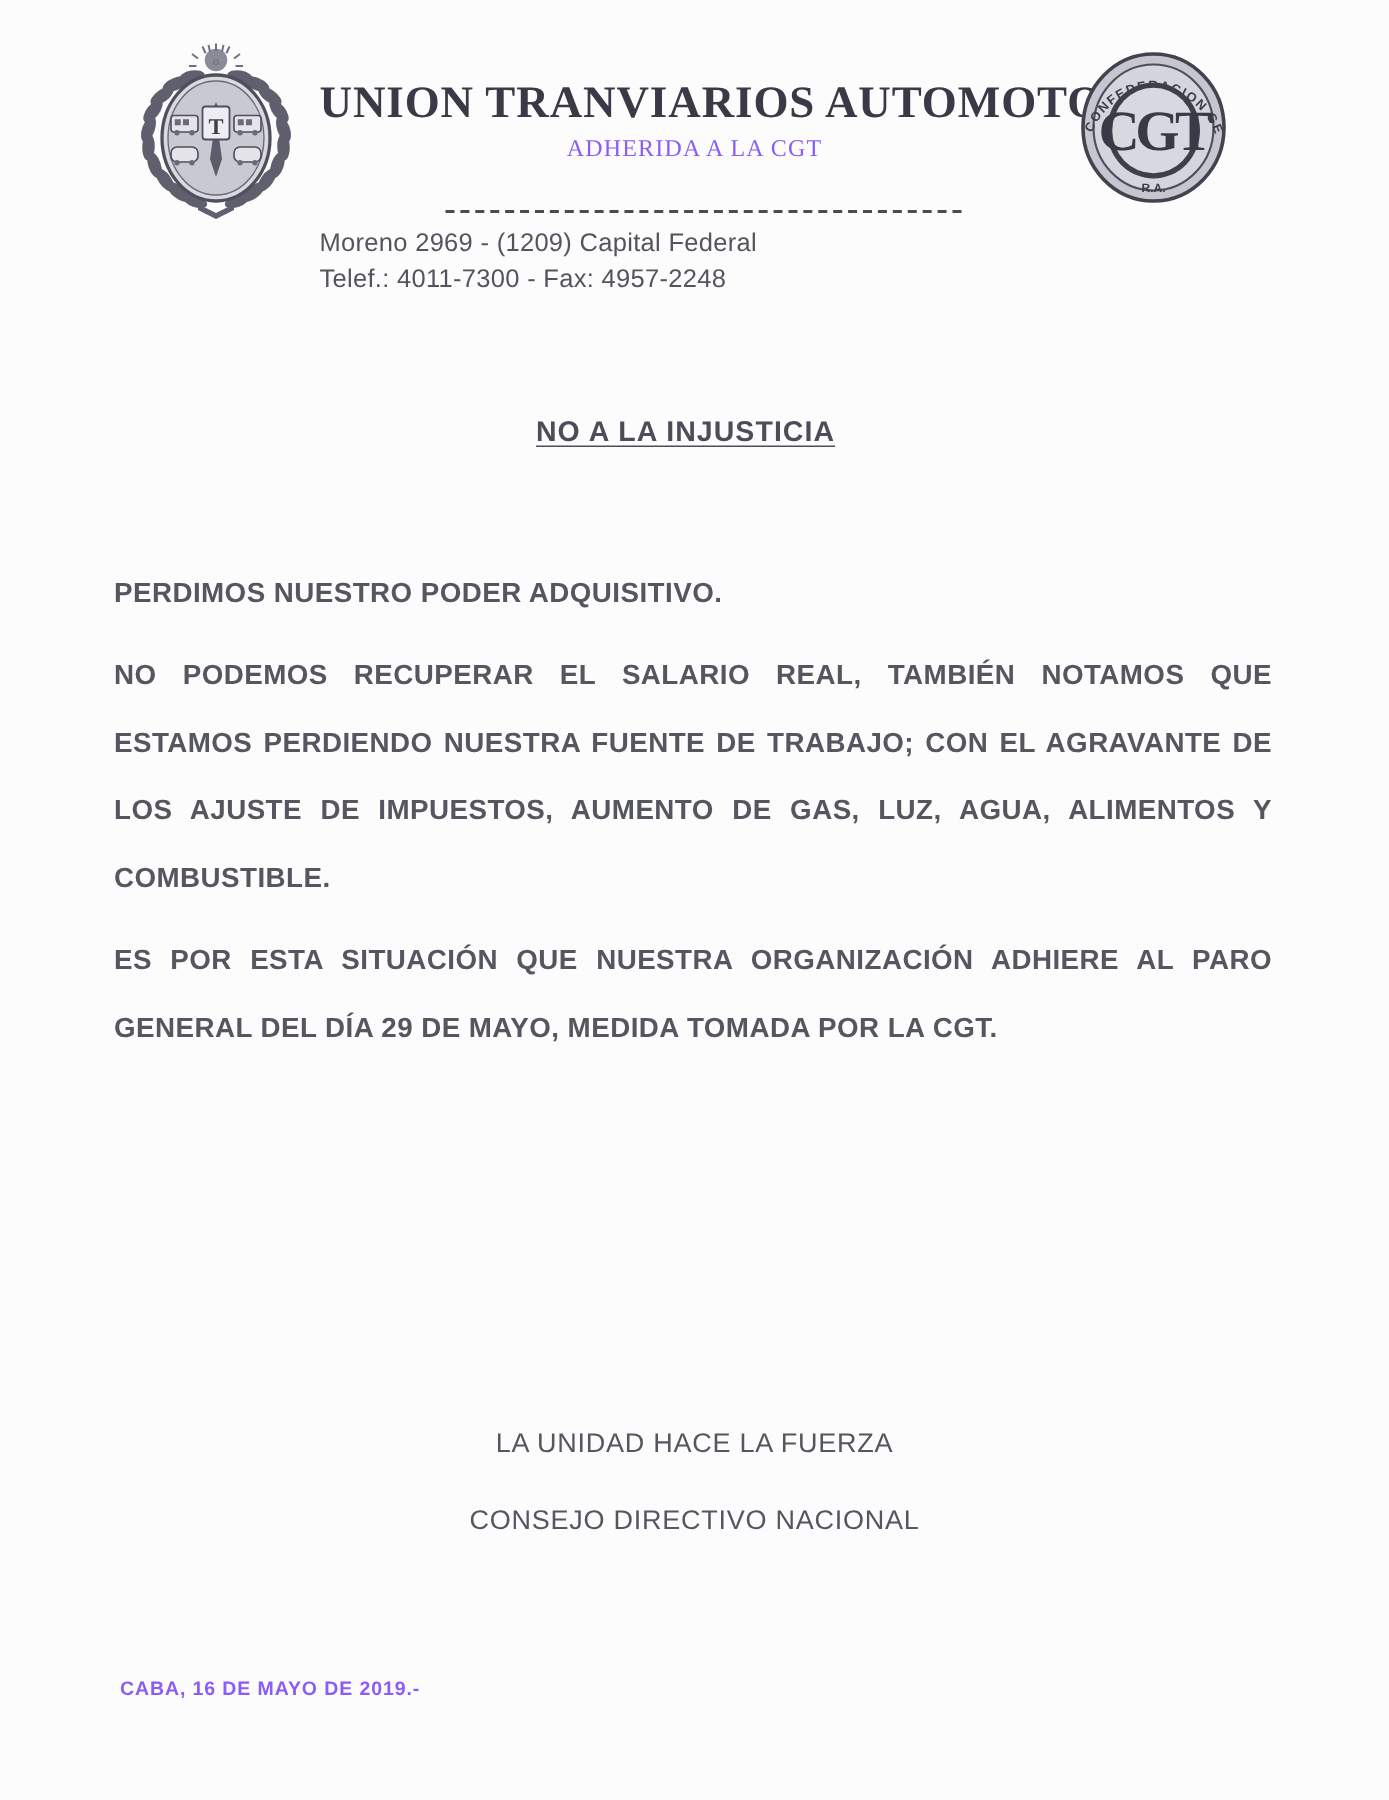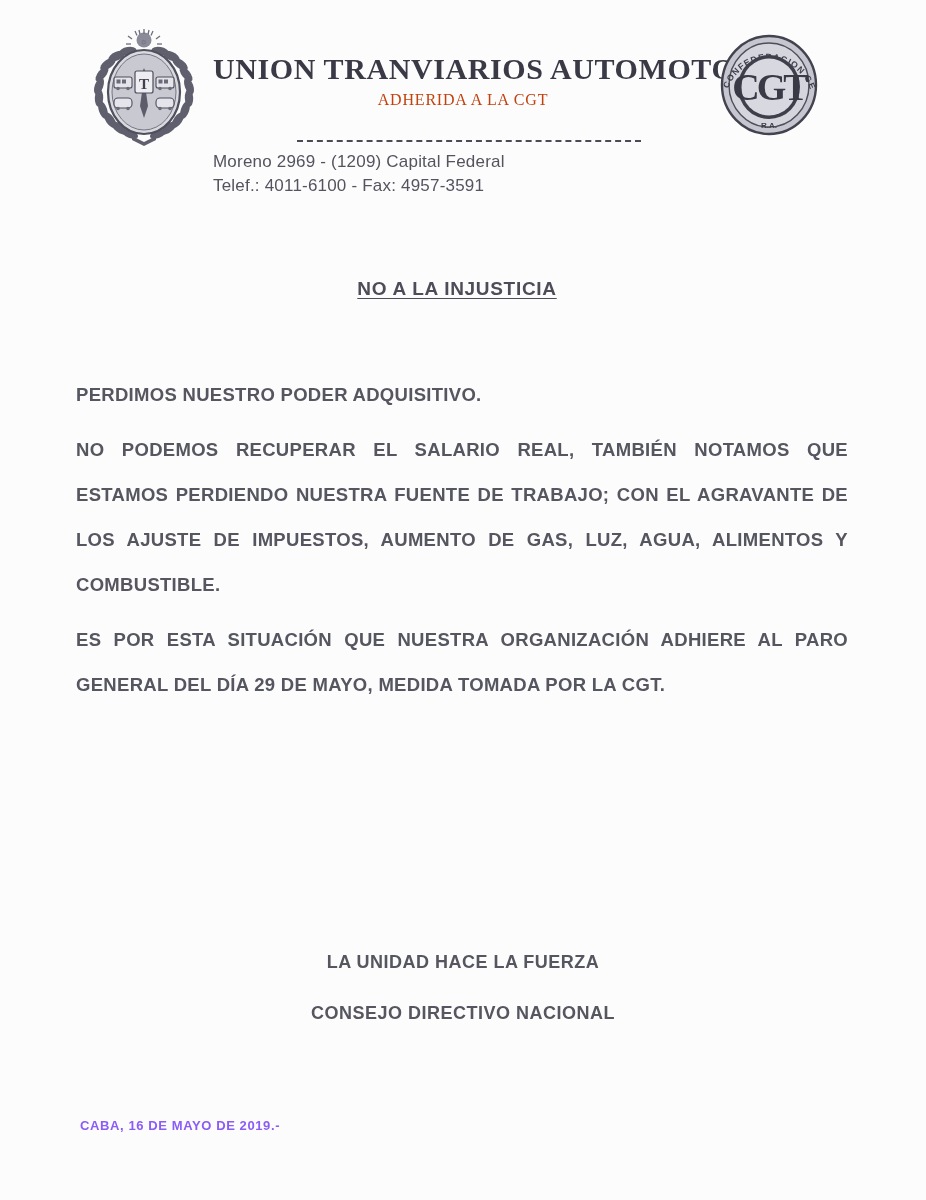--- a/index.html
+++ b/index.html
@@ -56,21 +56,21 @@
     font-size: 30px;
     letter-spacing: 0.6px;
     color: #3a3a46;
     line-height: 1.15;
     white-space: nowrap;
   }
   .org-subtitle {
     font-family: "Liberation Serif", "DejaVu Serif", serif;
     font-size: 16px;
     letter-spacing: 0.8px;
-    color: #c2410c;
+    color: #8b5cf6;
     margin-top: 4px;
   }
   .rule-dashed {
     position: absolute;
     left: 297px;
     top: 140px;
     width: 344px;
     height: 0;
     border-top: 2px dashed #4b4b58;
   }
@@ -138,21 +138,21 @@
   
   .closing-block {
     position: absolute;
     left: 0;
     top: 952px;
     width: 926px;
     text-align: center;
   }
   .closing-line {
     font-size: 18px;
-    font-weight: bold;
+    font-weight: normal;
     color: #55565f;
     letter-spacing: 0.5px;
     margin-bottom: 30px;
   }
 
   
   .date-block {
     position: absolute;
     left: 80px;
     top: 1118px;
@@ -276,21 +276,21 @@
         <text x="53" y="70" font-size="38" font-weight="bold" text-anchor="middle" fill="#3a3a47" font-family="Liberation Serif, serif" letter-spacing="-3">CGT</text>
 
         <text x="53" y="98" font-size="8" font-weight="bold" text-anchor="middle" fill="#3c3c49" font-family="Liberation Sans, sans-serif">R.A.</text>
       </svg>
     </div>
 
     <div class="rule-dashed"></div>
 
     <div class="contact-block">
       <div class="contact-line">Moreno 2969 - (1209) Capital Federal</div>
-      <div class="contact-line">Telef.: 4011-6100 - Fax: 4957-3591</div>
+      <div class="contact-line">Telef.: 4011-7300 - Fax: 4957-2248</div>
     </div>
   </div>
 
   <div class="slogan-block">
     <div class="slogan-line">
       <span>NO A LA INJUSTICIA</span>
     </div>
   </div>
 
   <div class="body-block">

